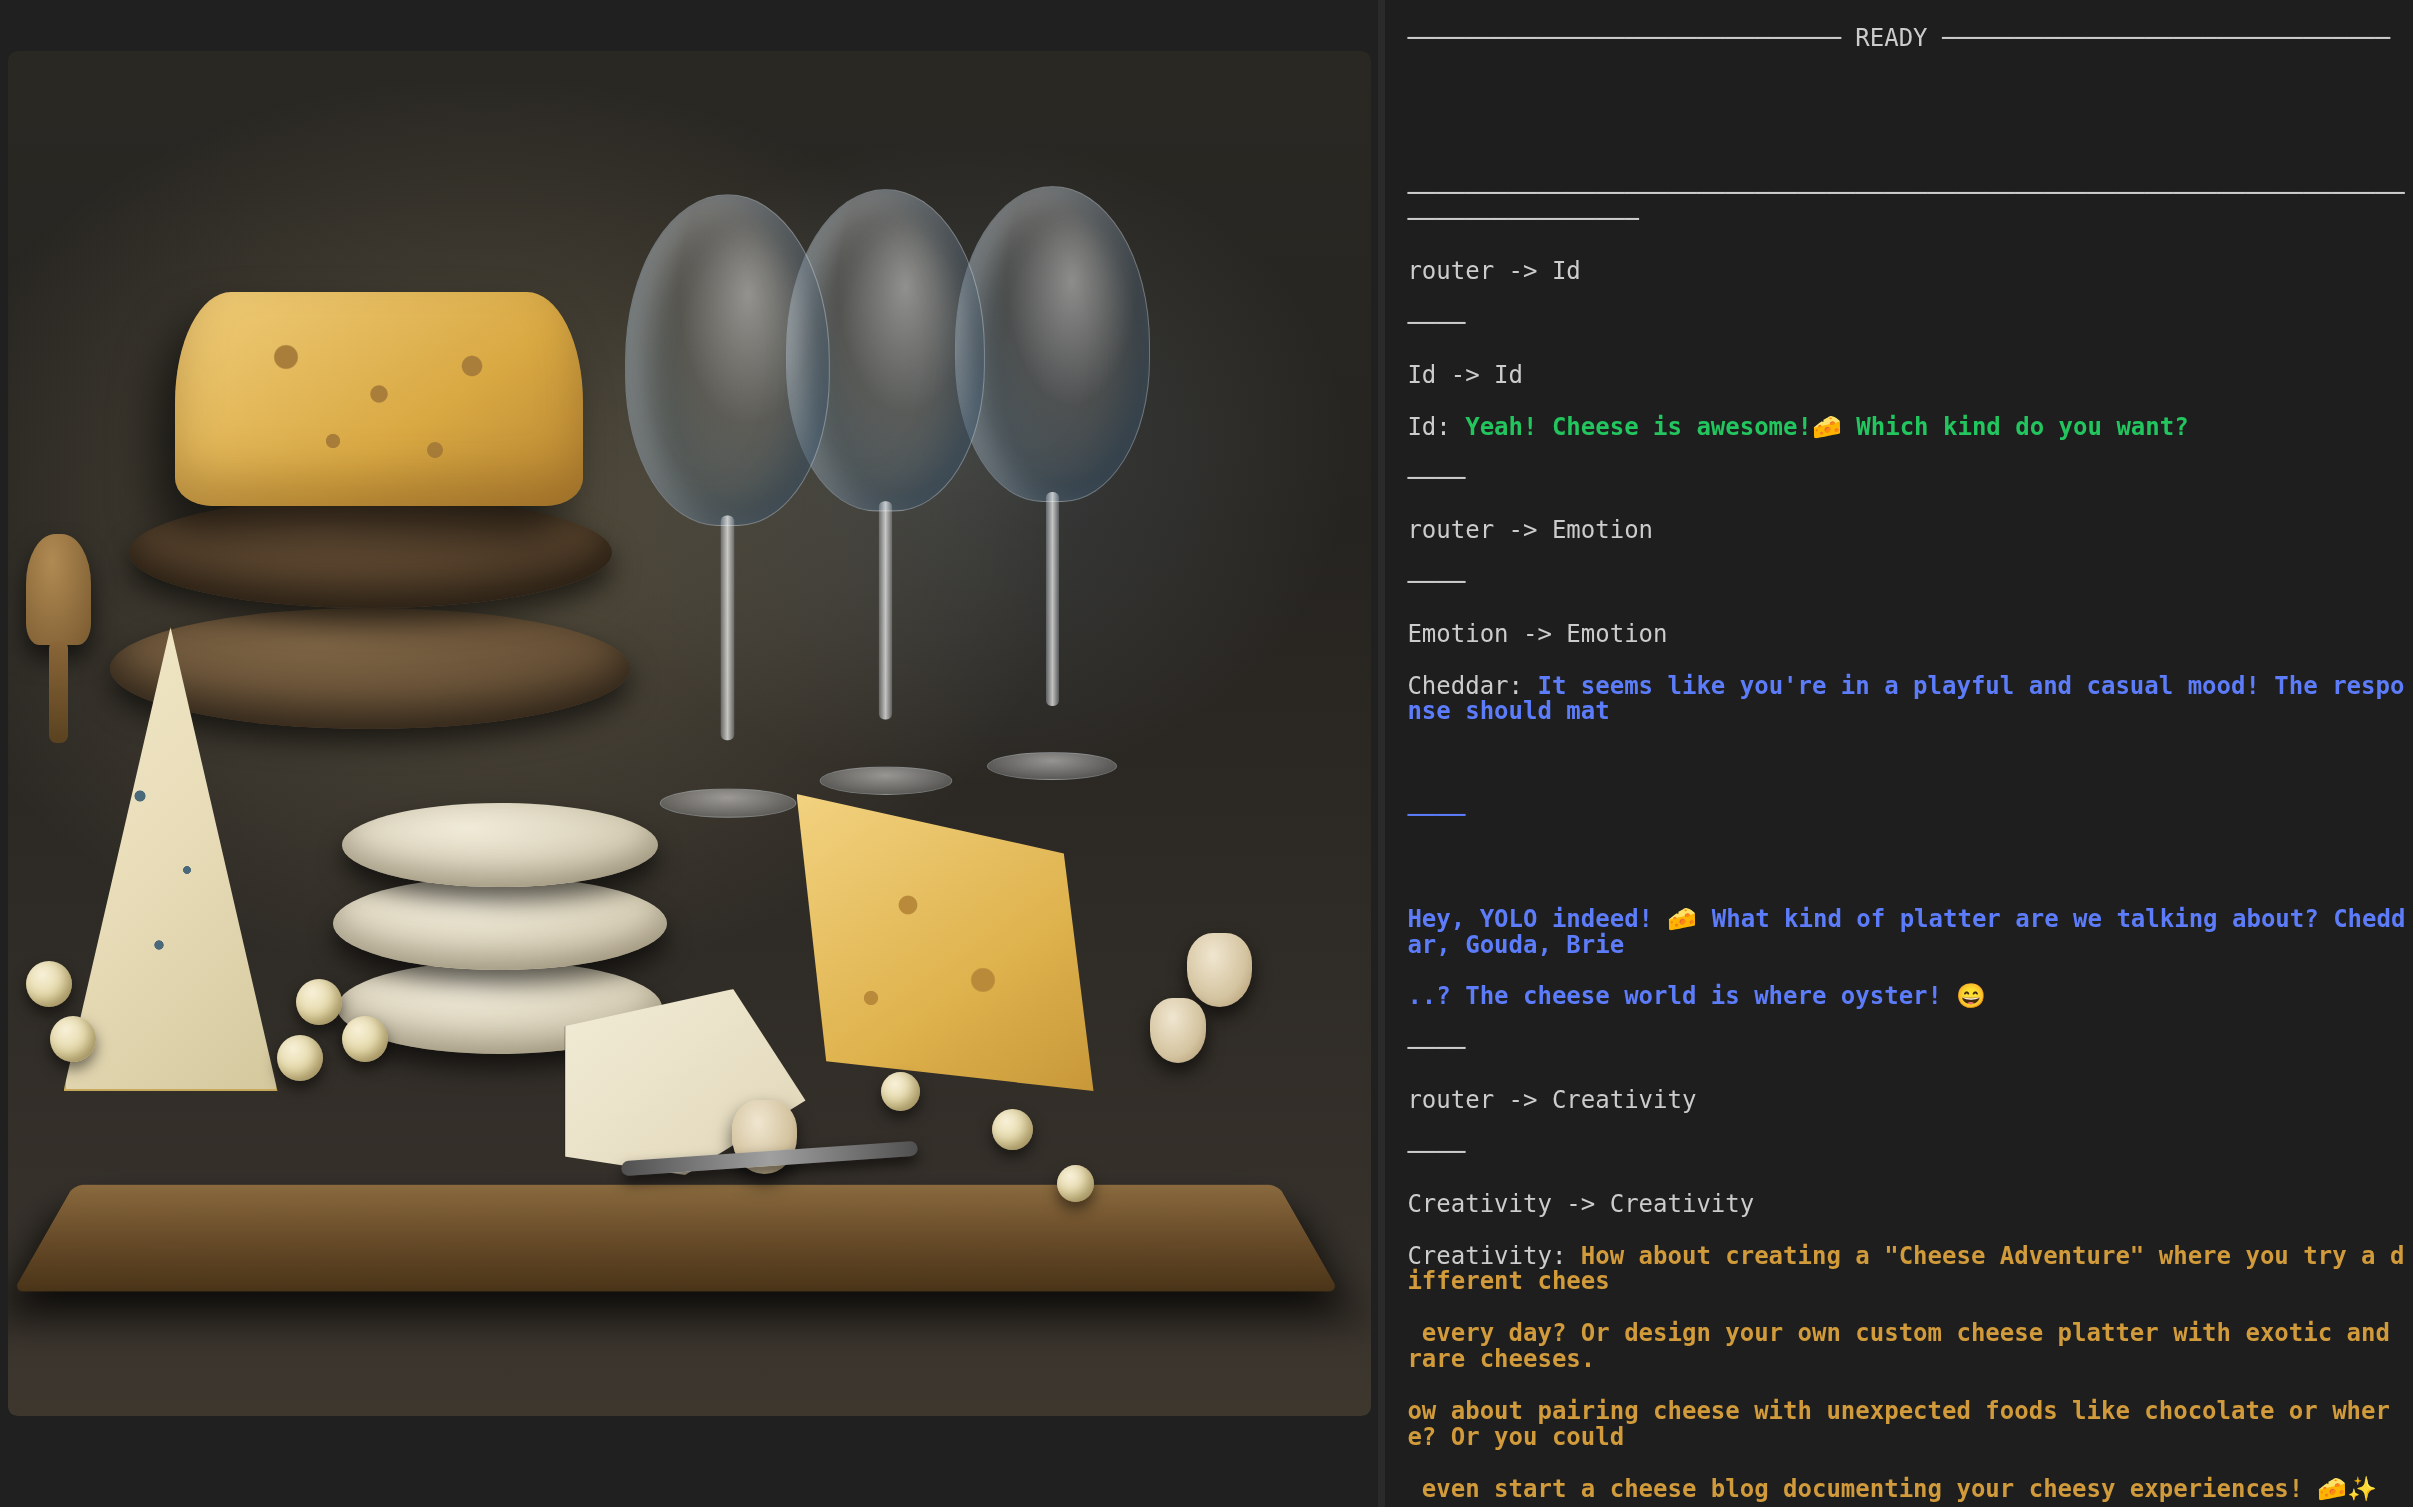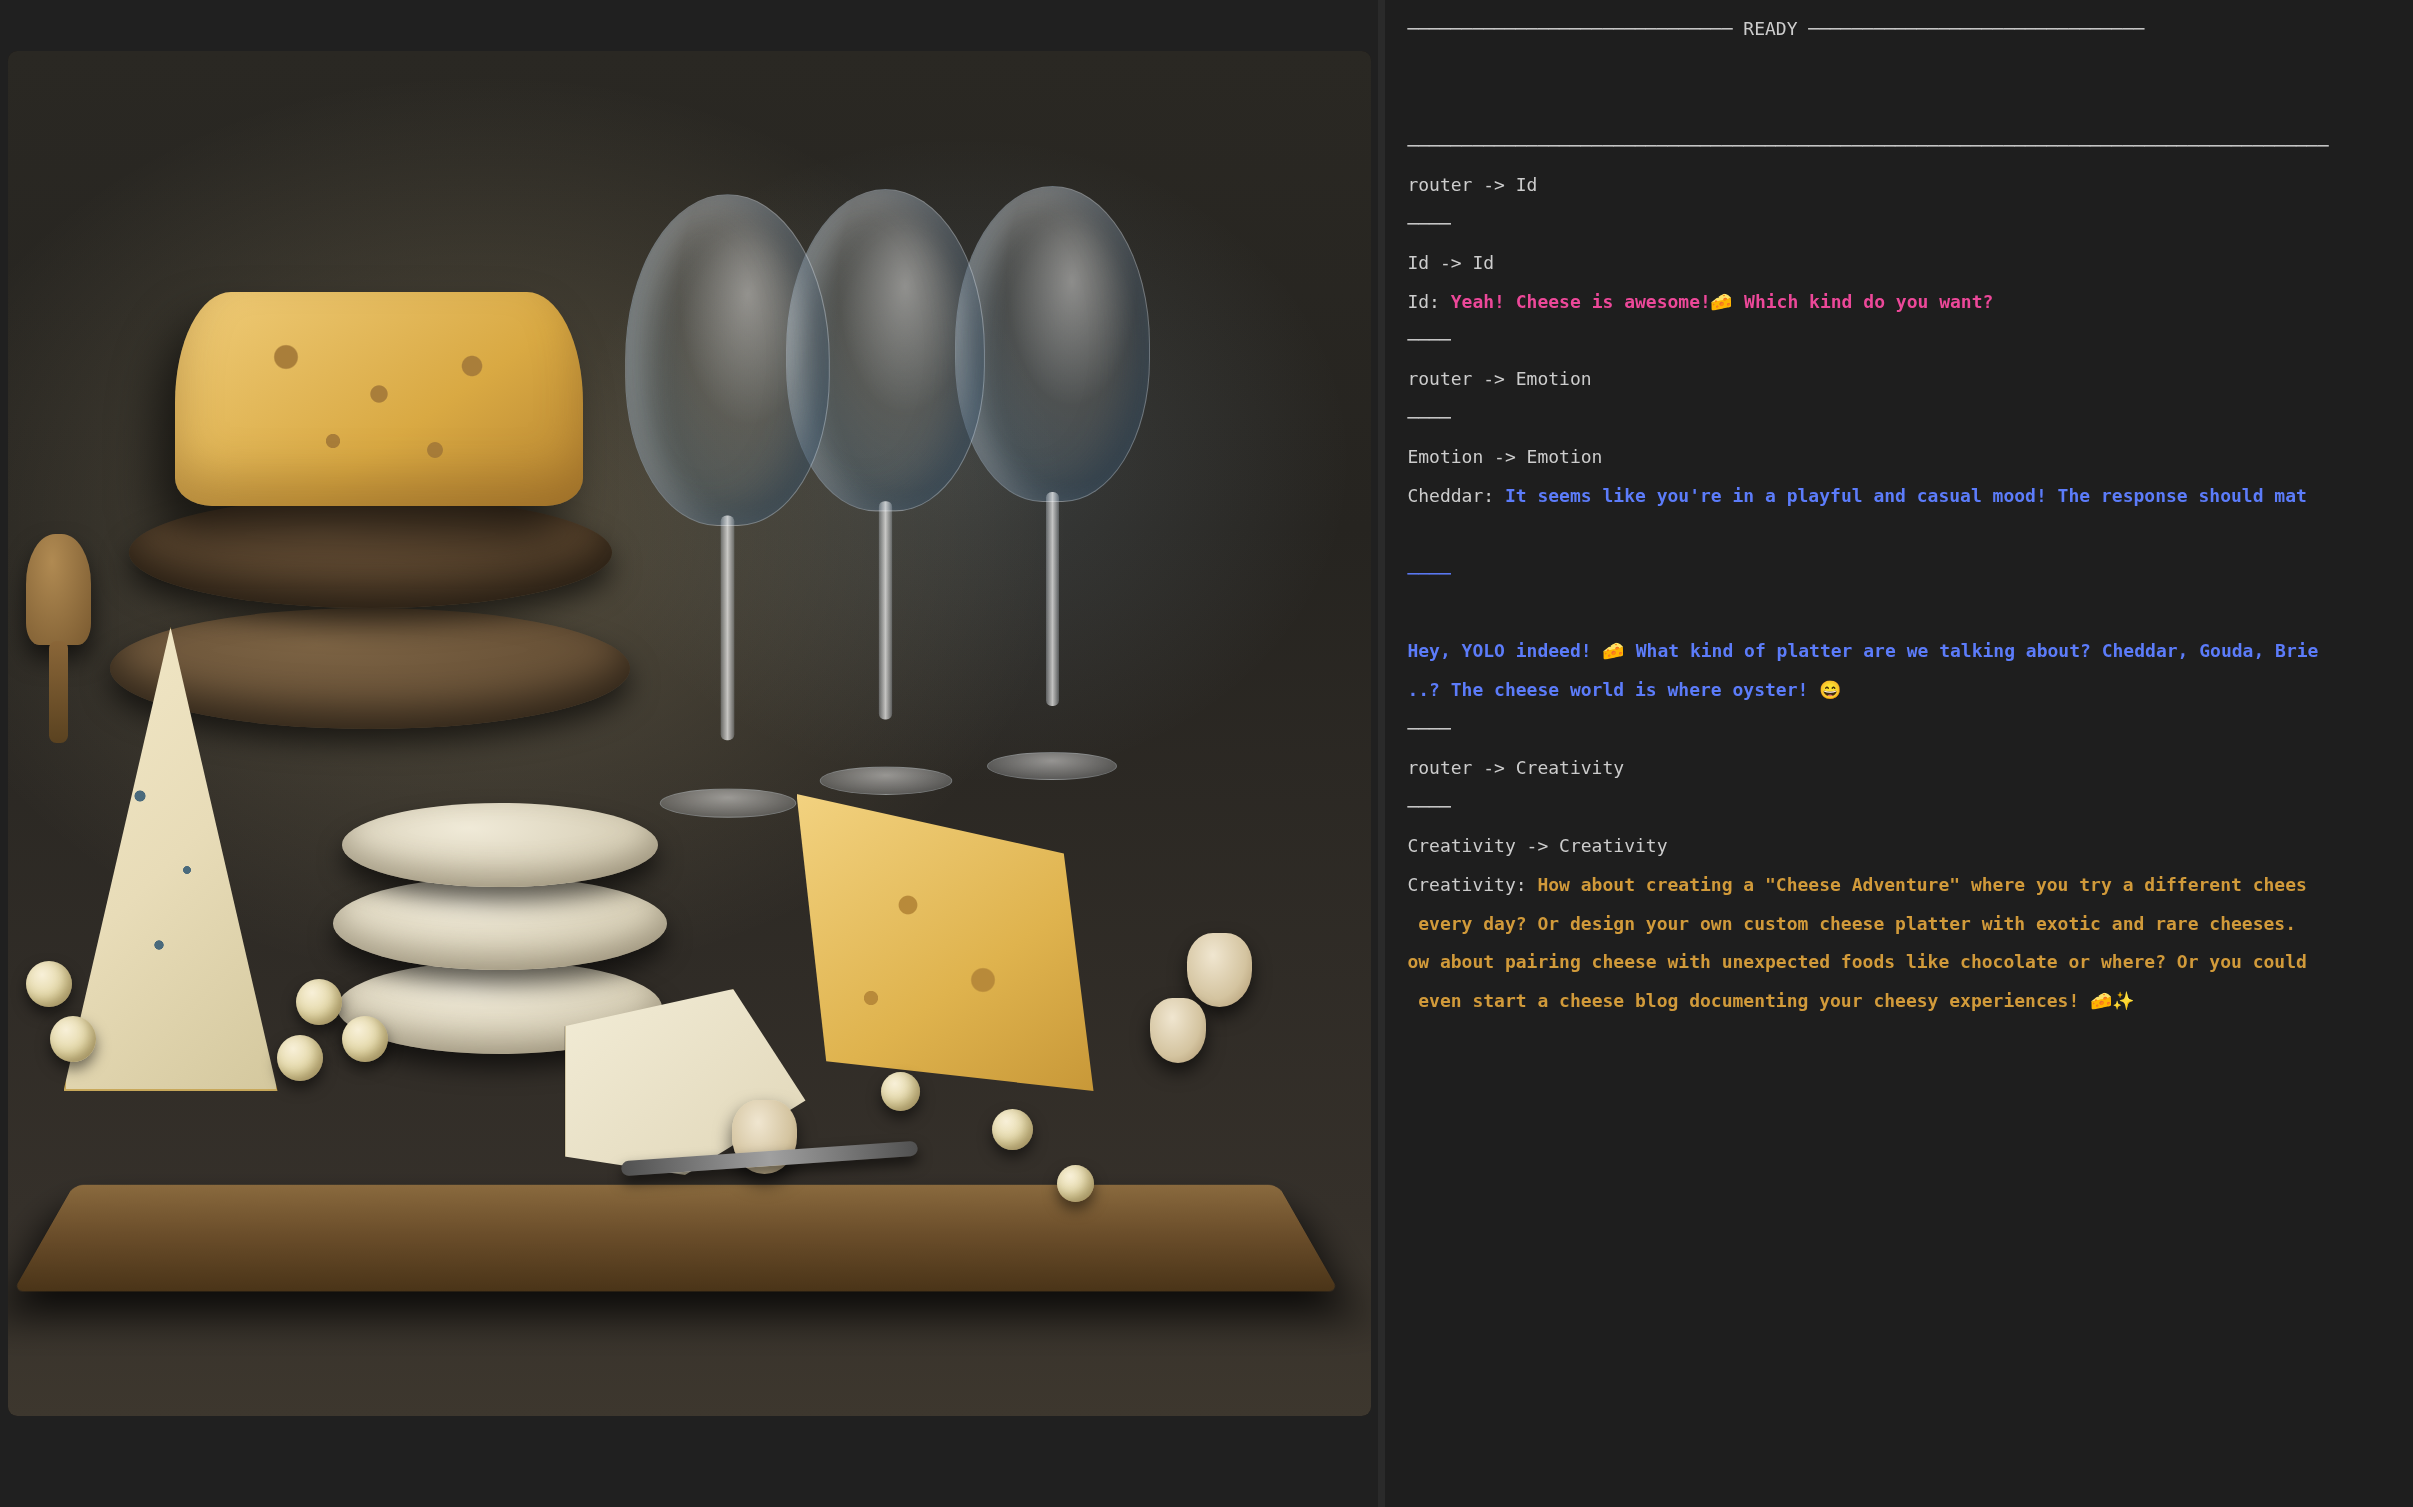--- a/index.html
+++ b/index.html
@@ -221,29 +221,29 @@
     background: #2a2a2a;
     cursor: col-resize;
   }
 
   .right-panel {
     flex: 1;
     height: 100%;
     background: #1e1e1e;
     padding: 0 0 0 22px;
     overflow: hidden;
-    font-size: 18px;
+    font-size: 24px;
     line-height: 1.08;
     color: #cccccc;
     white-space: pre-wrap;
     word-break: break-all;
   }
   .right-panel .line { display: block; }
   .c-white { color: #cccccc; }
-  .c-yellow { color: #ec4899; font-weight: bold; }
+  .c-yellow { color: #22c55e; font-weight: bold; }
   .c-blue { color: #5c7cfa; font-weight: bold; }
   .c-orange { color: #d19a3a; font-weight: bold; }
 </style>
 </head>
 <body>
 
 <div class="container">
 
   <div class="left-panel">
     <div class="image-frame">

